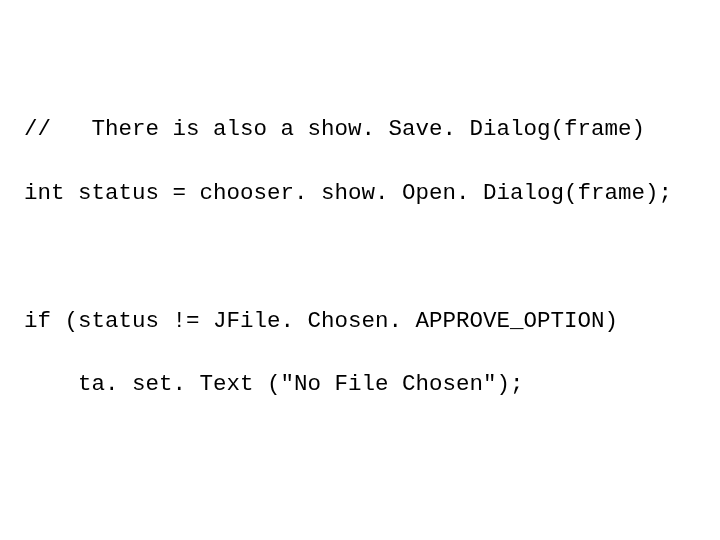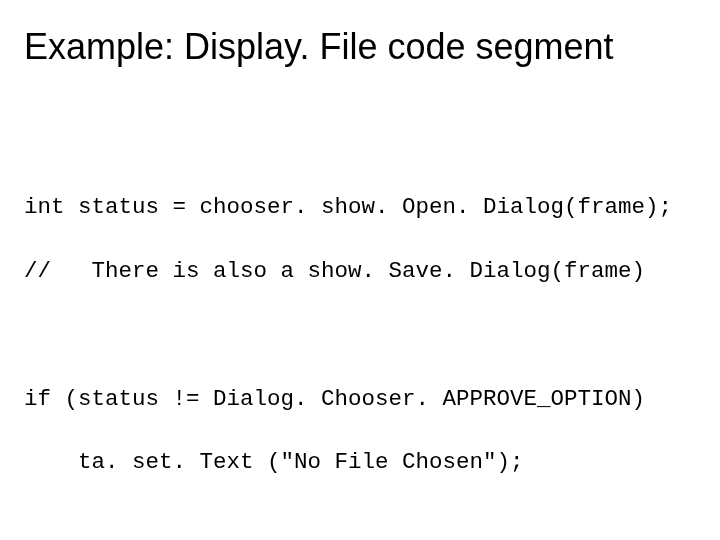--- a/index.html
+++ b/index.html
@@ -32,28 +32,27 @@
     letter-spacing: 0px;
   }
   .blank {
     height: 32px;
   }
 </style>
 </head>
 <body>
 
 <div class="slide">
-  <div class="title">Example: Display. File code segment</div>
 
   <div class="code">
 <div class="blank"></div>
+<div>//   There is also a show. Save. Dialog(frame)</div>
 <div>int status = chooser. show. Open. Dialog(frame);</div>
-<div>//   There is also a show. Save. Dialog(frame)</div>
 <div class="blank"></div>
-<div>if (status != Dialog. Chooser. APPROVE_OPTION)</div>
+<div>if (status != JFile. Chosen. APPROVE_OPTION)</div>
 <div>    ta. set. Text ("No File Chosen");</div>
 
 
 
 
   </div>
 
 </div>
 
 </body></html>

